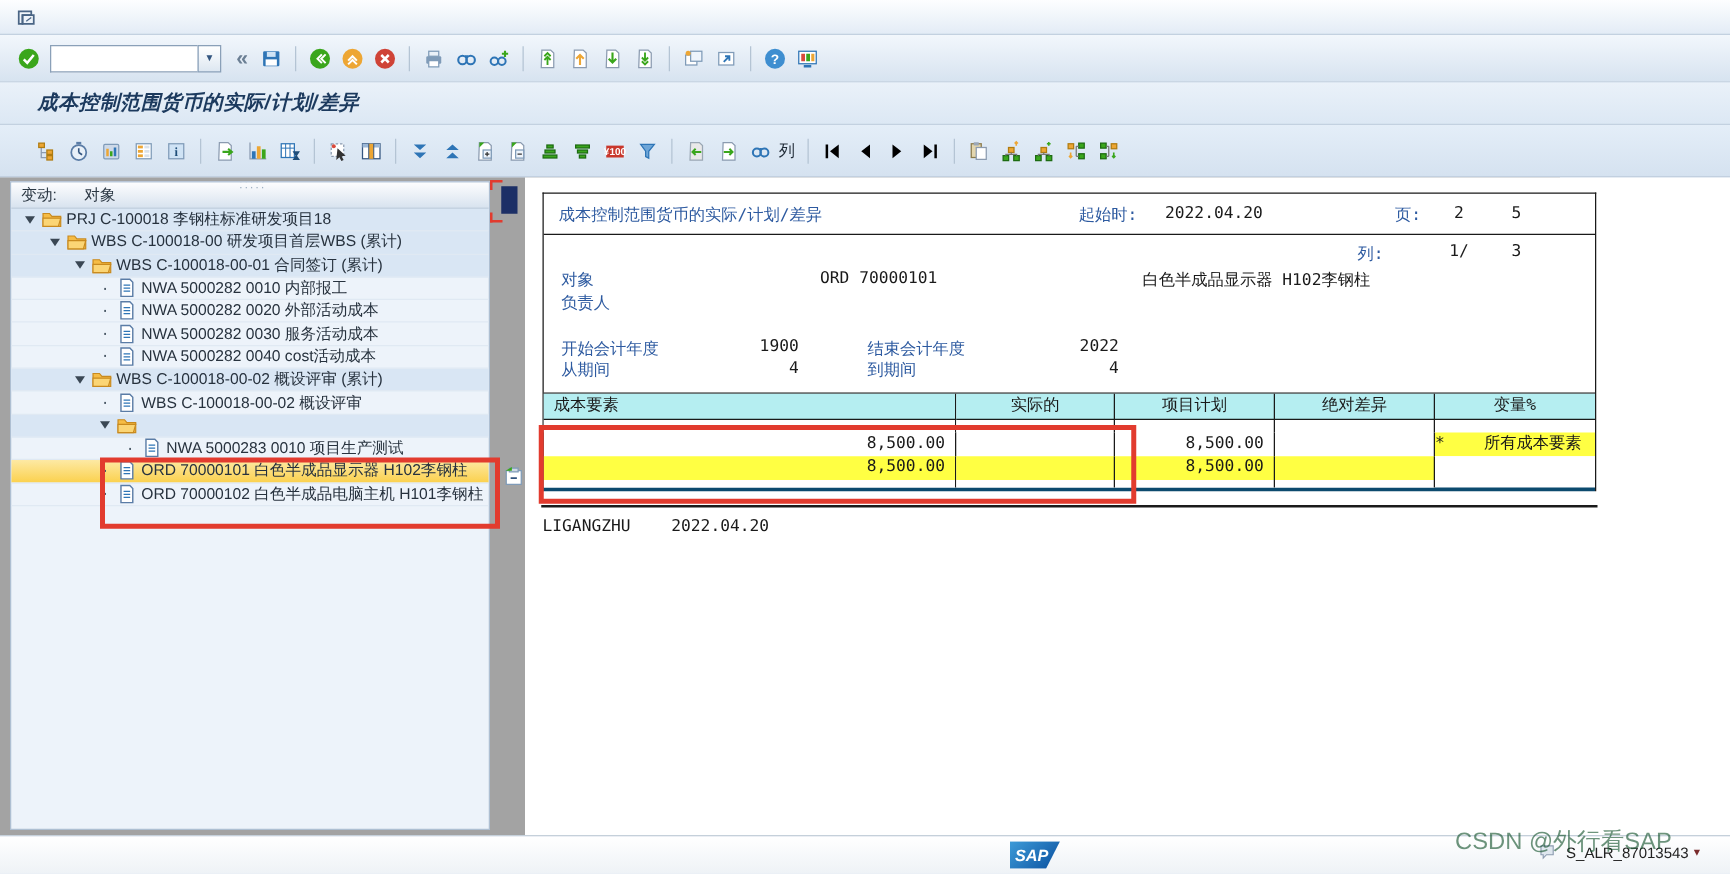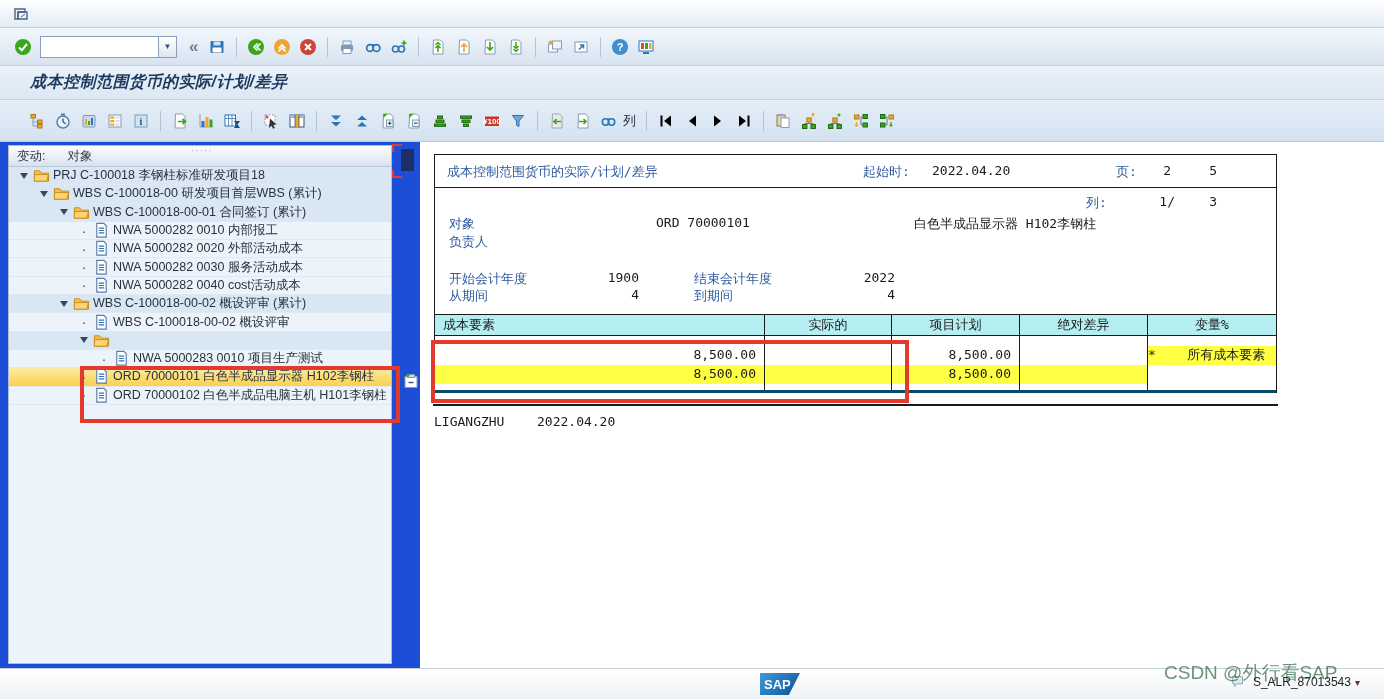--- a/index.html
+++ b/index.html
@@ -32,21 +32,21 @@
     background:linear-gradient(#eaf1f9,#dce8f4); border-bottom:1px solid #c3d1e0; display:flex; align-items:center; }
   .page-title { margin-left:30px; font-size:16px; font-weight:bold; font-style:italic; color:#1c3a5e; letter-spacing:.5px; }
 
   
   .app-toolbar { position:absolute; left:0; top:100px; width:1384px; height:42px;
     background:linear-gradient(#e4eef8,#d5e2f0); border-bottom:1px solid #b9c9da;
     display:flex; align-items:center; padding-left:24px; }
   .find-col-label { font-size:13px; color:#1f2a36; margin-left:1px; margin-right:4px; }
 
   
-  .content { position:absolute; left:0; top:142px; width:1248px; height:526px; background:#1d4ed8; }
+  .content { position:absolute; left:0; top:142px; width:1248px; height:526px; background:#a3a3a3; }
 
   
   .tree-panel { position:absolute; left:8px; top:3px; width:384px; height:519px;
     background:#edf3fa; border:1px solid #aebfd2; overflow:hidden; }
   .tree-header { height:21px; background:linear-gradient(#fdfdfe,#d8e3ef); border-bottom:1px solid #b9c9da;
     display:flex; align-items:center; font-size:12.5px; color:#2c3844; padding-left:8px; position:relative; }
   .tree-header .hdr-right { margin-left:22px; }
   .drag-dots { position:absolute; left:182px; top:-3px; color:#9fb0c2; font-size:10px; letter-spacing:1px; line-height:5px; text-align:center; }
   .tree-rows {}
   .tree-row { height:18.3px; display:flex; align-items:center; font-size:12.5px; color:#27323e;
@@ -119,22 +119,22 @@
   .rf-date { left:104px; }
 
   
   .anno { position:absolute; border:4px solid #e23b2e; z-index:50; pointer-events:none; }
   .anno-tree  { left:80px;  top:366px; width:320px; height:57px; }
   .anno-table { left:431px; top:340px; width:478px; height:63px; }
 
   
   .status-bar { position:absolute; left:0; bottom:0; width:1384px; height:31px;
     background:linear-gradient(#ffffff,#eef2f6); border-top:1px solid #c5d0da; }
-  .sap-logo { position:absolute; left:760px; top:4px; width:40px; height:22px;
-    background:linear-gradient(135deg,#3d9bd8,#0a4f9e); color:#fff; font-weight:bold; 
+  .sap-logo { position:absolute; left:808px; top:4px; width:40px; height:22px;
+    background:linear-gradient(135deg,#3d9bd8,#0a4f9e); color:#fff; font-weight:bold; font-style:italic;
     font-size:13px; display:flex; align-items:center; padding-left:4px; clip-path:polygon(0 0,100% 0,72% 100%,0 100%);text-align:center; }
   .status-right { position:absolute; right:24px; top:5px; display:flex; align-items:center; gap:4px; font-size:12px; color:#222; }
   .status-caret { color:#7a2c2c; font-size:10px; }
 
   
   .watermark { position:absolute; left:1152px; top:660px; font-size:19px; color:#14532d; opacity:.62; z-index:60; pointer-events:none; white-space:nowrap;margin-left:12px; }
 </style>
 </head>
 <body>
 

